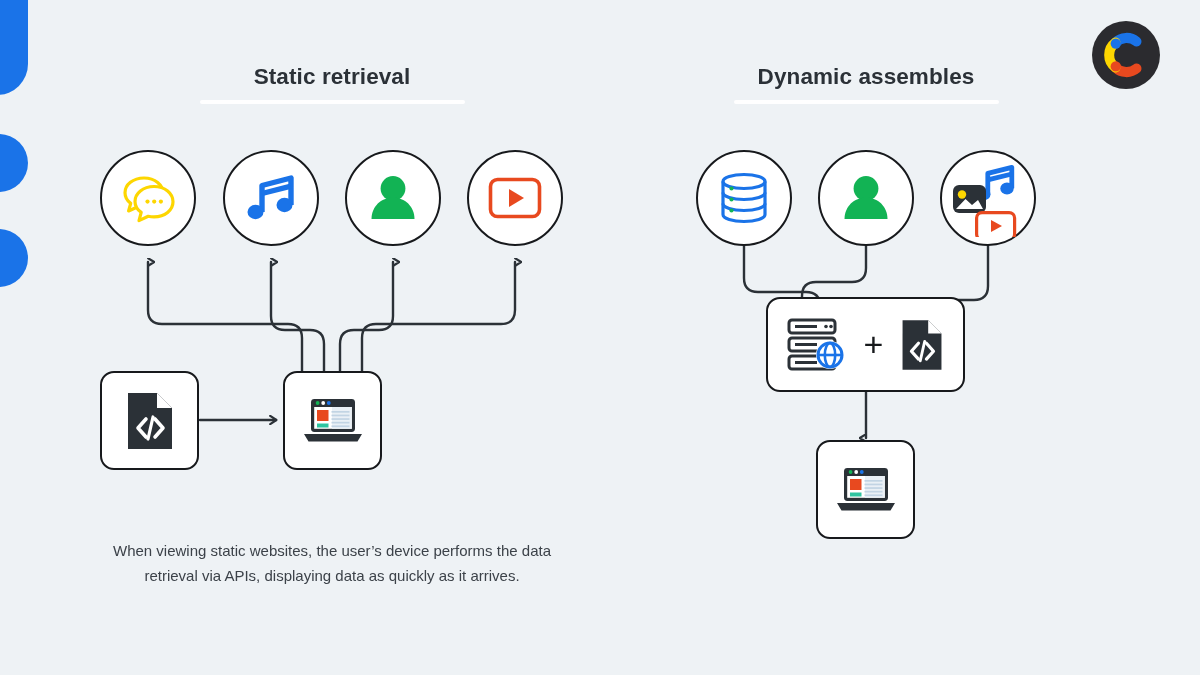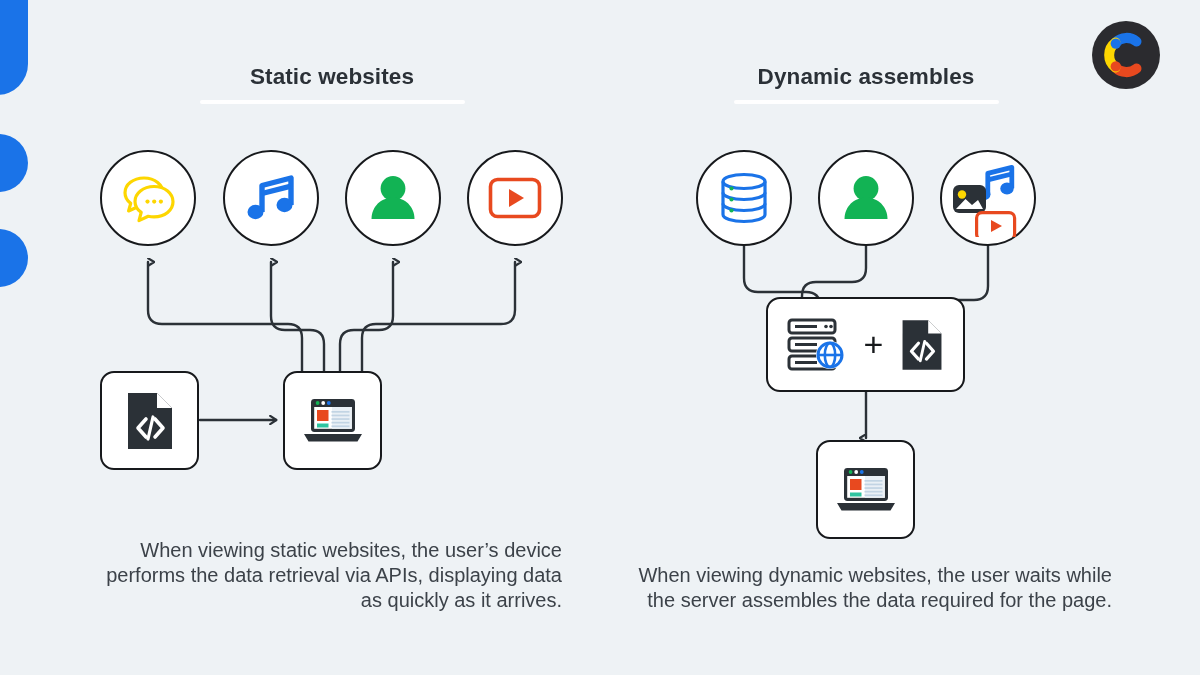--- a/index.html
+++ b/index.html
@@ -128,23 +128,23 @@
   .wire {
     fill: none;
     stroke: #2b3137;
     stroke-width: 2.4;
     stroke-linecap: round;
   }
 
   
   .caption {
     position: absolute;
-    text-align: right;
+    text-align: center;
     color: #3c4249;
-    font-size: 20px;
+    font-size: 15px;
     line-height: 25px;
   }
   #caption-static  { left: 102px; top: 538px; width: 460px; }
   #caption-dynamic { left: 620px; top: 563px; width: 492px; }
 </style>
 </head>
 <body>
 
 <div class="stage">
 
@@ -155,21 +155,21 @@
   <div class="logo">
     <svg width="68" height="68" viewBox="0 0 68 68">
       <path d="M44.5 20.5a15.5 15.5 0 0 0-21 1" stroke="#1a73e8" stroke-width="10" stroke-linecap="round" fill="none"></path>
       <path d="M23.5 46.5a15.5 15.5 0 0 0 21 1" stroke="#e8491f" stroke-width="10" stroke-linecap="round" fill="none"></path>
       <path d="M23.5 21.5a15.5 15.5 0 0 0 0 25" stroke="#fdd600" stroke-width="10" stroke-linecap="round" fill="none"></path>
       <circle cx="23.8" cy="22.6" r="5.2" fill="#1a73e8"></circle>
       <circle cx="23.8" cy="45.4" r="5.2" fill="#e8491f"></circle>
     </svg>
   </div>
 
-  <div class="sec-title" id="title-static">Static websites</div>
+  <div class="sec-title" id="title-static">Static retrieval</div>
   <div class="sec-rule" id="rule-static"></div>
 
   <div class="sec-title" id="title-dynamic">Dynamic assembles</div>
   <div class="sec-rule" id="rule-dynamic"></div>
 
   <svg class="wires" viewBox="0 0 1200 675">
     <defs>
       <marker id="ah-up" markerWidth="9" markerHeight="9" refX="4.5" refY="7.4" orient="auto" markerUnits="userSpaceOnUse">
         <path d="M0.8 7.2 L4.5 1.2 L8.2 7.2" fill="none" stroke="#2b3137" stroke-width="2.2" stroke-linecap="round" stroke-linejoin="round"></path>
       </marker>
@@ -346,15 +346,14 @@
         <rect x="29.5" y="19.6" width="18" height="1.7"></rect>
         <rect x="29.5" y="23.2" width="18" height="1.7"></rect>
         <rect x="29.5" y="26.8" width="18" height="1.7"></rect>
         <rect x="29.5" y="30.4" width="18" height="1.7"></rect>
       </g>
       <path d="M2 39 L60 39 L55.5 46.5 L6.5 46.5 Z" fill="#2b3137"></path>
     </svg>
   </div>
 
   <div class="caption" id="caption-static">When viewing static websites, the user’s device performs the data retrieval via APIs, displaying data as quickly as it arrives.</div>
-  <div class="caption" id="caption-dynamic">When viewing dynamic websites, the user waits while the server assembles the data required for the page.</div>
 
 </div>
 
 </body></html>

